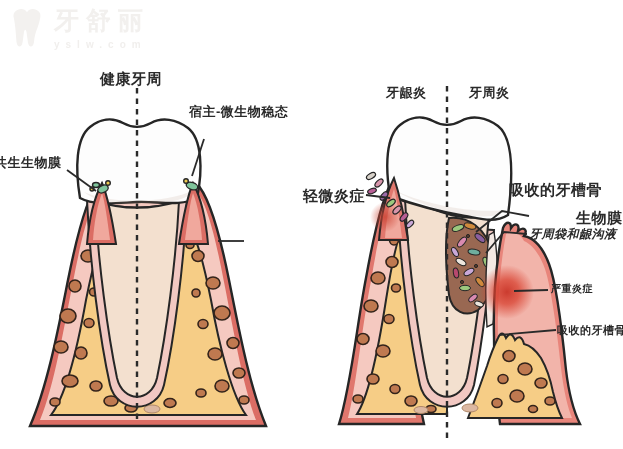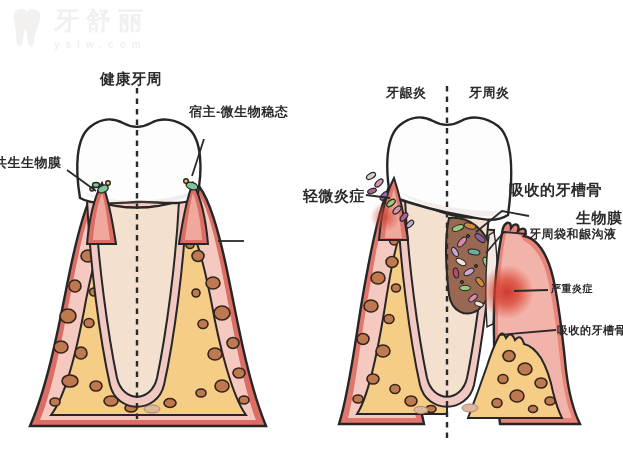--- a/index.html
+++ b/index.html
@@ -7,21 +7,21 @@
     position:relative;width:623px;height:449px;background:#ffffff;overflow:hidden;
     font-family:"Liberation Sans","DejaVu Sans",sans-serif;
   }
   .lbl{
     position:absolute;color:#2a2a2a;font-weight:700;white-space:nowrap;
     line-height:1.15;letter-spacing:.5px;
   }
   .sz15{font-size:15px;}
   .sz16{font-size:13px;}
   .sz14{font-size:10px;}
-  .sz12{font-size:12px;font-weight:700;}
+  .sz12{font-size:12px;font-weight:700;font-style:italic;}
   .sz11{font-size:11px;font-weight:700;}
   .watermark{
     position:absolute;left:6px;top:4px;display:flex;align-items:center;gap:6px;
   }
   .wm-text{display:flex;flex-direction:column;}
   .wm-brand{font-size:25px;font-weight:700;letter-spacing:7px;color:#f2f0ee;}
   .wm-domain{font-size:10px;font-weight:700;letter-spacing:6px;color:#f1efed;margin-top:2px;}
   svg{display:block;}
   .canvas{position:absolute;left:0;top:0;}
 </style>

